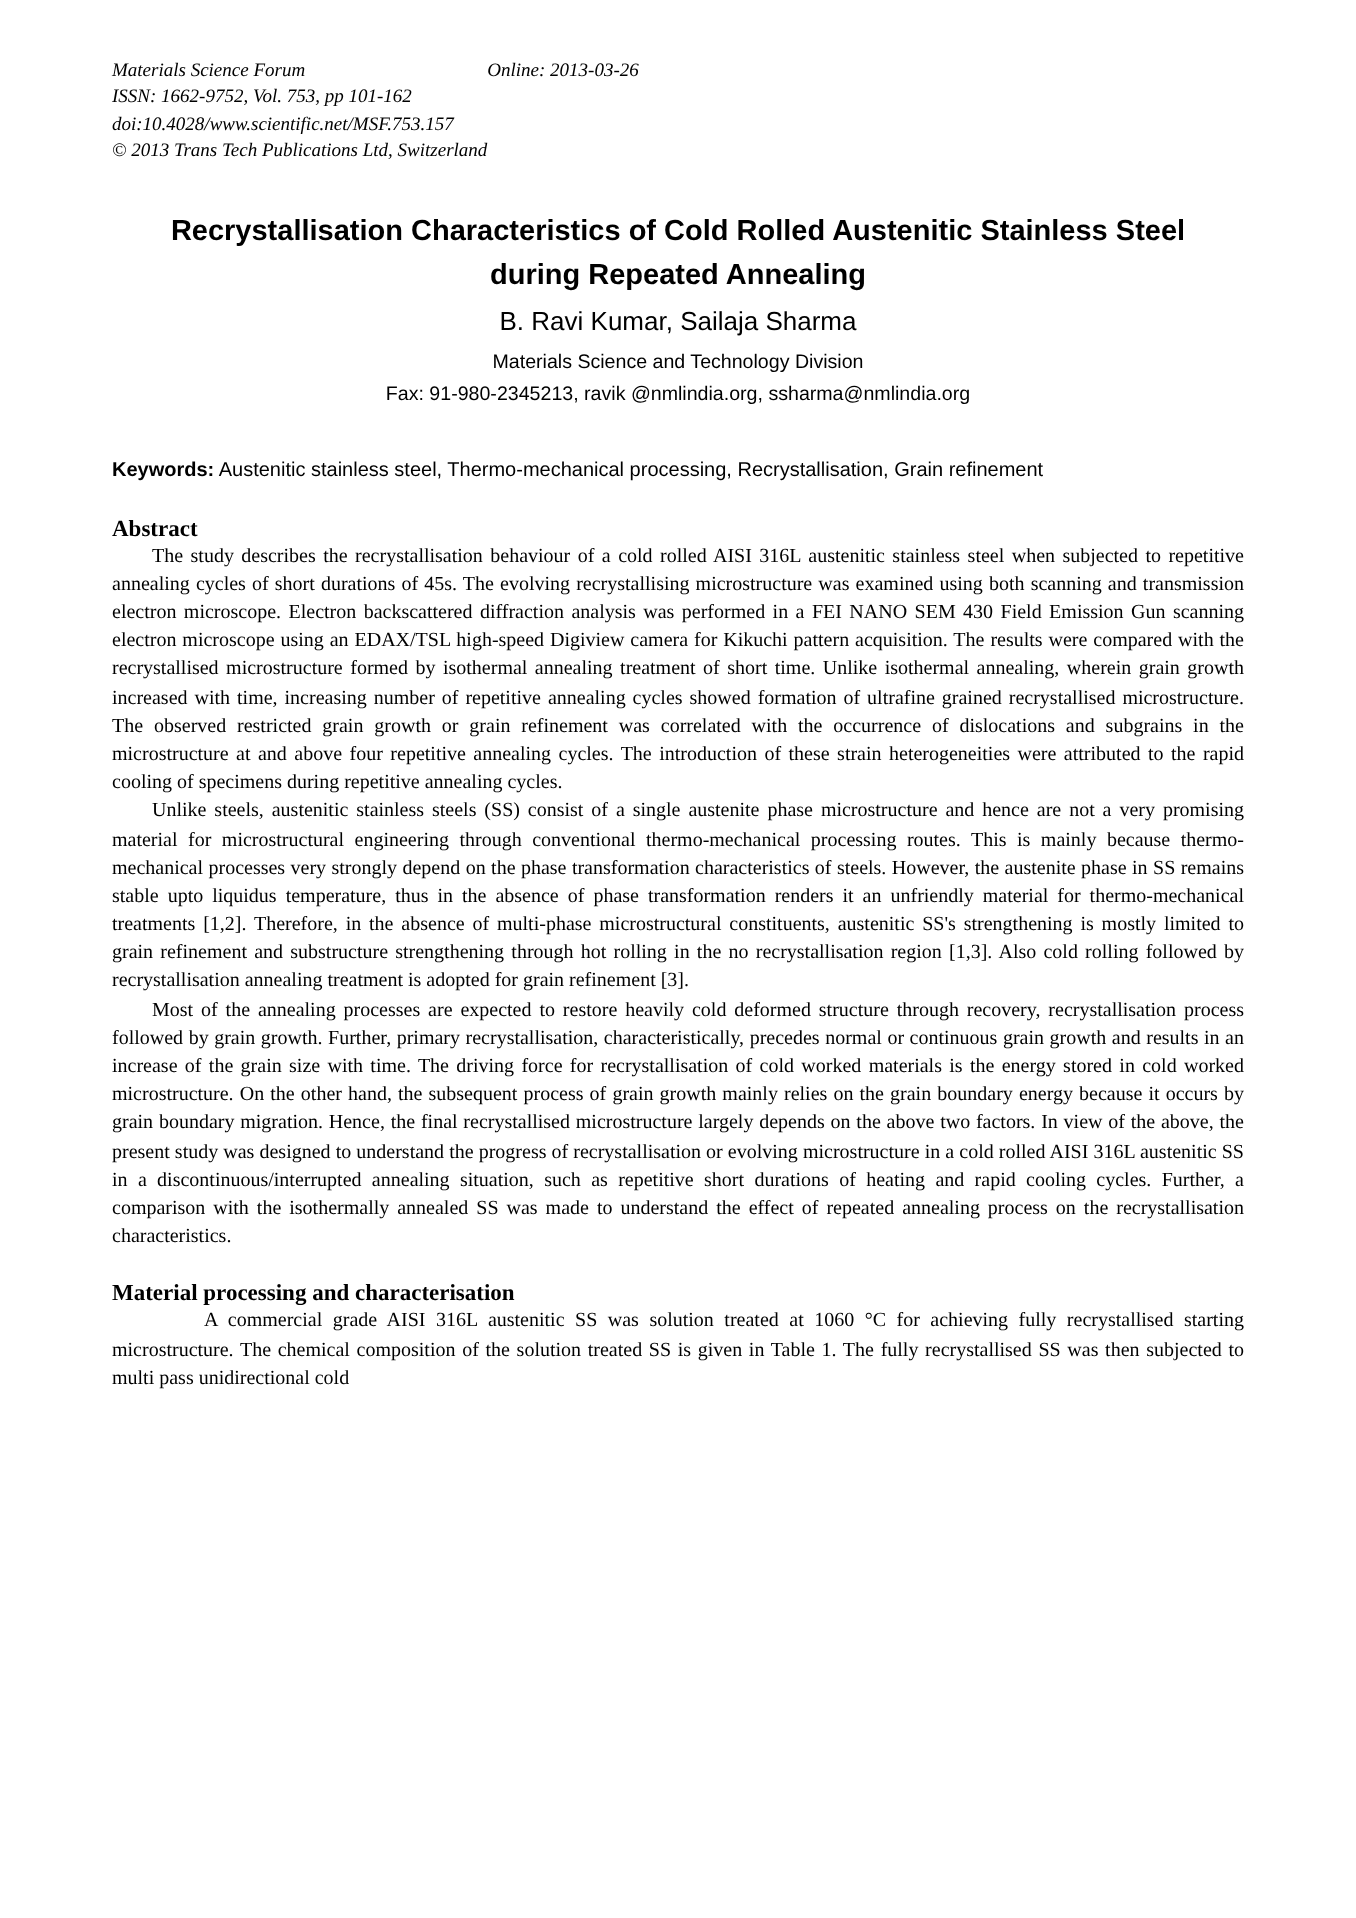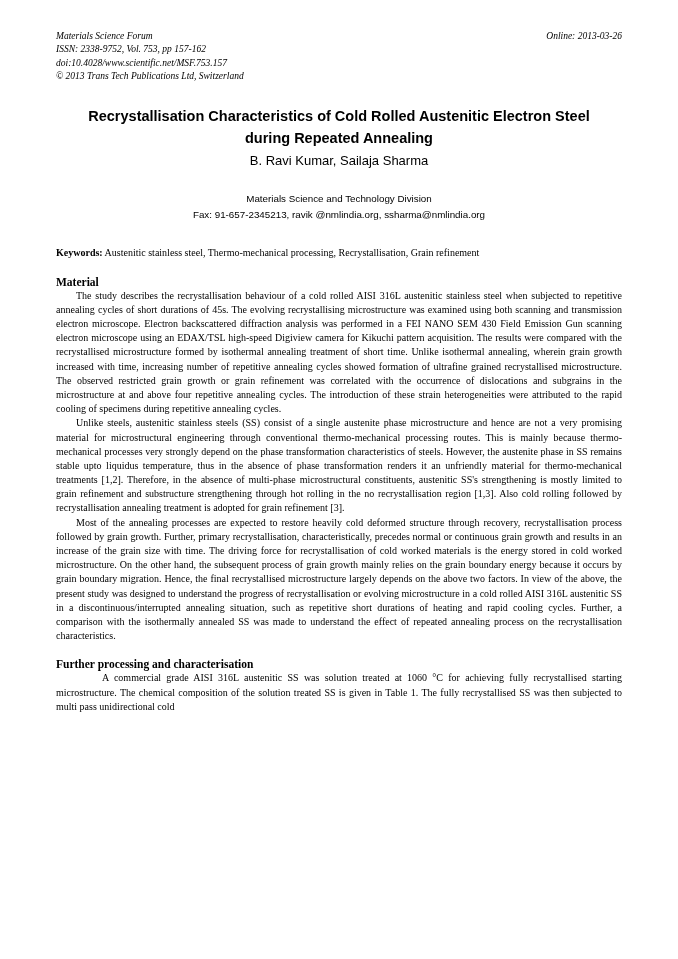--- a/index.html
+++ b/index.html
@@ -14,28 +14,28 @@
     margin: 0 auto;
     position: relative;
     box-sizing: border-box;
     padding: 30px 56px 20px 56px;
     font-family: "Liberation Serif", serif;
     color: #000000;
     overflow: hidden;
   }
   .header-row {
     display: flex;
-    justify-content: space-between;
+    justify-content: flex-start;
     align-items: flex-start;
     font-style: italic;
     font-size: 9.5px;
     line-height: 1.42;
   }
   .header-left { text-align: left; }
-  .header-right { text-align: right; padding-top: 0px; margin-left: 12px; }
+  .header-right { text-align: right; padding-top: 0px; }
   .header-left div { white-space: nowrap; }
 
   .title {
     text-align: center;
     font-family: "Liberation Sans", sans-serif;
     font-weight: bold;
     font-size: 14.5px;
     line-height: 1.5;
     margin-top: 22px;
     padding: 0 14px;
@@ -44,25 +44,25 @@
     text-align: center;
     font-family: "Liberation Sans", sans-serif;
     font-size: 13px;
     margin-top: 4px;
   }
   .affil {
     text-align: center;
     font-family: "Liberation Sans", sans-serif;
     font-size: 9.8px;
     line-height: 1.62;
-    margin-top: 23px;
+    margin-top: 6px;
   }
   .keywords {
     margin-top: 22px;
-    font-family: Liberation Serif, serif;
+    font-family: Liberation Sans, sans-serif;
     font-size: 10px;
     line-height: 1.55;
     text-align: justify;
   }
   .keywords b { font-weight: bold; }
 
   .sec-head {
     font-weight: bold;
     font-size: 11.5px;
     margin-top: 15px;
@@ -80,42 +80,42 @@
   p.body + p.body { margin-top: 0px; }
 </style>
 </head>
 <body>
 
 <div class="page">
 
   <div class="header-row">
     <div class="header-left">
       <div>Materials Science Forum</div>
-      <div>ISSN: 2338-9752, Vol. 753, pp 157-162</div>
+      <div>ISSN: 1662-9752, Vol. 753, pp 101-162</div>
       <div>doi:10.4028/www.scientific.net/MSF.753.157</div>
       <div>© 2013 Trans Tech Publications Ltd, Switzerland</div>
     </div>
     <div class="header-right">Online: 2013-03-26</div>
   </div>
 
-  <div class="title">Recrystallisation Characteristics of Cold Rolled Austenitic Electron Steel during Repeated Annealing</div>
+  <div class="title">Recrystallisation Characteristics of Cold Rolled Austenitic Stainless Steel during Repeated Annealing</div>
 
   <div class="authors">B. Ravi Kumar, Sailaja Sharma</div>
 
   <div class="affil">
     <div>Materials Science and Technology Division</div>
-    <div>Fax: 91-657-2345213, ravik @nmlindia.org, ssharma@nmlindia.org</div>
+    <div>Fax: 91-980-2345213, ravik @nmlindia.org, ssharma@nmlindia.org</div>
   </div>
 
   <div class="keywords">
     <b>Keywords:</b><span> Austenitic stainless steel, Thermo-mechanical processing, Recrystallisation, Grain refinement</span>
   </div>
 
-  <div class="sec-head">Material</div>
+  <div class="sec-head">Abstract</div>
   <p class="body">The study describes the recrystallisation behaviour of a cold rolled AISI 316L austenitic stainless steel when subjected to repetitive annealing cycles of short durations of 45s. The evolving recrystallising microstructure was examined using both scanning and transmission electron microscope.  Electron backscattered diffraction analysis was performed in a FEI NANO SEM 430 Field Emission Gun scanning electron microscope using an EDAX/TSL high-speed Digiview camera for Kikuchi pattern acquisition.   The results were compared with the recrystallised microstructure formed by isothermal annealing treatment of short time. Unlike isothermal annealing, wherein grain growth increased with time, increasing number of repetitive annealing cycles showed formation of ultrafine grained recrystallised microstructure.  The observed restricted grain growth or grain refinement was correlated with the occurrence of dislocations and subgrains in the microstructure at and above four repetitive annealing cycles. The introduction of these strain heterogeneities were attributed to the rapid cooling of specimens during repetitive annealing cycles.</p>
 
   <p class="body">Unlike steels, austenitic stainless steels (SS) consist of a single austenite phase microstructure and hence are not a very promising material for microstructural engineering through conventional thermo-mechanical processing routes. This is mainly because thermo-mechanical processes very strongly depend on the phase transformation characteristics of steels. However, the austenite phase in SS remains stable upto liquidus temperature, thus in the absence of phase transformation renders it an unfriendly material for thermo-mechanical treatments [1,2]. Therefore, in the absence of multi-phase microstructural constituents, austenitic SS's strengthening is mostly limited to grain refinement and substructure strengthening through hot rolling in the no recrystallisation region [1,3]. Also cold rolling followed by recrystallisation annealing treatment is adopted for grain refinement [3].</p>
   <p class="body">Most of the annealing processes are expected to restore heavily cold deformed structure through recovery, recrystallisation process followed by grain growth.  Further, primary recrystallisation, characteristically, precedes normal or continuous grain growth and results in an increase of the grain size with time.  The driving force for recrystallisation of cold worked materials is the energy stored in cold worked microstructure.  On the other hand, the subsequent process of grain growth mainly relies on the grain boundary energy because it occurs by grain boundary migration.  Hence, the final recrystallised microstructure largely depends on the above two factors. In view of the above, the present study was designed to understand the progress of recrystallisation or evolving microstructure in a cold rolled AISI 316L austenitic SS in a discontinuous/interrupted annealing situation, such as repetitive short durations of heating and rapid cooling cycles.  Further, a comparison with the isothermally annealed SS was made to understand the effect of repeated annealing process on the recrystallisation characteristics.</p>
 
-  <div class="sec-head">Further processing and characterisation</div>
+  <div class="sec-head">Material processing and characterisation</div>
   <p class="body indent-big">A commercial grade AISI 316L austenitic SS was solution treated at 1060 °C for achieving fully recrystallised starting microstructure. The chemical composition of the solution treated SS is given in Table 1.  The fully recrystallised SS was then subjected to multi pass unidirectional cold</p>
 
 </div>
 
 </body></html>

